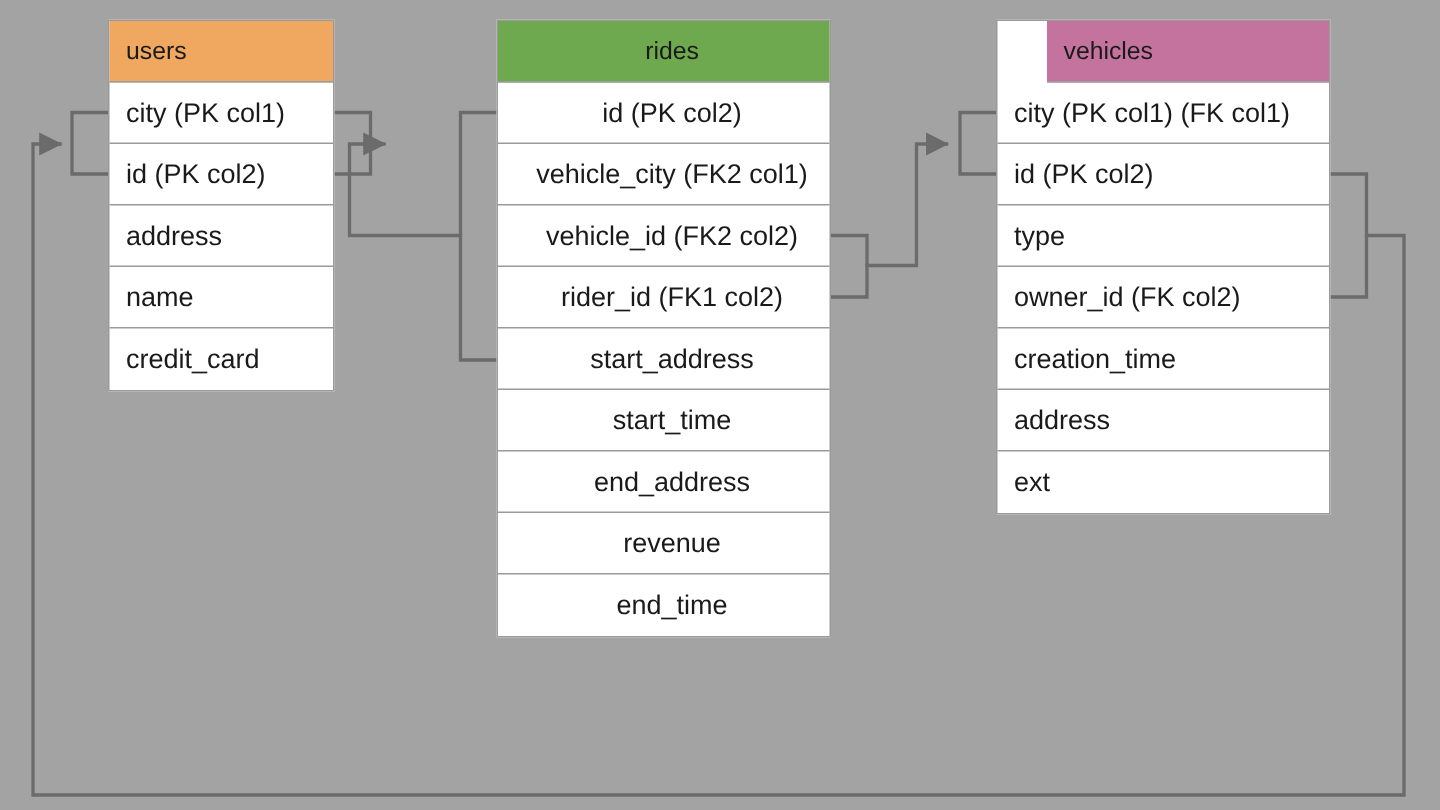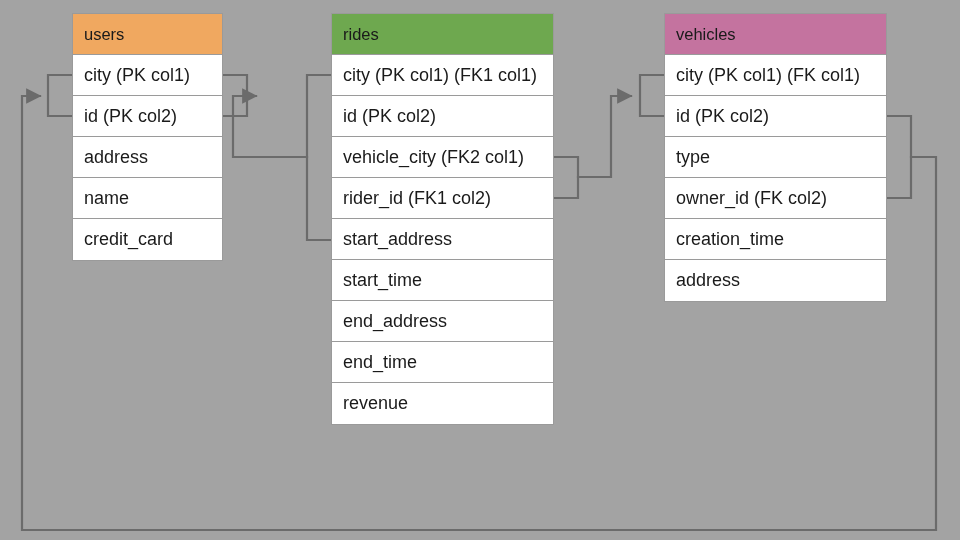--- a/index.html
+++ b/index.html
@@ -50,21 +50,21 @@
     font-size: 18px;
     color: #1a1a1a;
     border-bottom: 1px solid #9a9a9a;
     white-space: nowrap;
     overflow: hidden;
   }
   .erd-row:last-child {
     border-bottom: none;
   }
   #tbl-users  { left: 72px;  top: 13px; width: 151px; }
-  #tbl-rides  { left: 331px; top: 13px; width: 223px; }
+  #tbl-rides  { left: 331px; top: 13px; width: 223px; text-align: center; }
   #tbl-vehicles { left: 664px; top: 13px; width: 223px; }
 </style>
 </head>
 <body>
 
 <div id="canvas">
 
   <svg id="connectors" viewBox="0 0 960 540" width="960" height="540" aria-hidden="true">
     <defs>
       <marker id="arrowR" viewBox="0 0 10 10" refX="9" refY="5" markerWidth="7" markerHeight="7" orient="auto-start-reverse">
@@ -102,34 +102,35 @@
     <div class="erd-header" style="background-color: rgb(240, 168, 96);">users</div>
     <div class="erd-row">city (PK col1)</div>
     <div class="erd-row">id (PK col2)</div>
     <div class="erd-row">address</div>
     <div class="erd-row">name</div>
     <div class="erd-row">credit_card</div>
   </div>
 
   <div class="erd-table" id="tbl-rides">
     <div class="erd-header" style="background-color: rgb(110, 168, 79);">rides</div>
-    <div class="erd-row">city (PK col1) (FK1 col1)</div>
     <div class="erd-row">id (PK col2)</div>
     <div class="erd-row">vehicle_city (FK2 col1)</div>
+    <div class="erd-row">vehicle_id (FK2 col2)</div>
     <div class="erd-row">rider_id (FK1 col2)</div>
     <div class="erd-row">start_address</div>
     <div class="erd-row">start_time</div>
     <div class="erd-row">end_address</div>
+    <div class="erd-row">revenue</div>
     <div class="erd-row">end_time</div>
-    <div class="erd-row">revenue</div>
   </div>
 
   <div class="erd-table" id="tbl-vehicles">
-    <div class="erd-header" style="background-color: rgb(196, 115, 159);">vehicles</div>
+    <div class="erd-header" style="background-color: rgb(196, 115, 159); margin-left: 33px;">vehicles</div>
     <div class="erd-row">city (PK col1) (FK col1)</div>
     <div class="erd-row">id (PK col2)</div>
     <div class="erd-row">type</div>
     <div class="erd-row">owner_id (FK col2)</div>
     <div class="erd-row">creation_time</div>
     <div class="erd-row">address</div>
+    <div class="erd-row">ext</div>
   </div>
 
 </div>
 
 </body></html>

